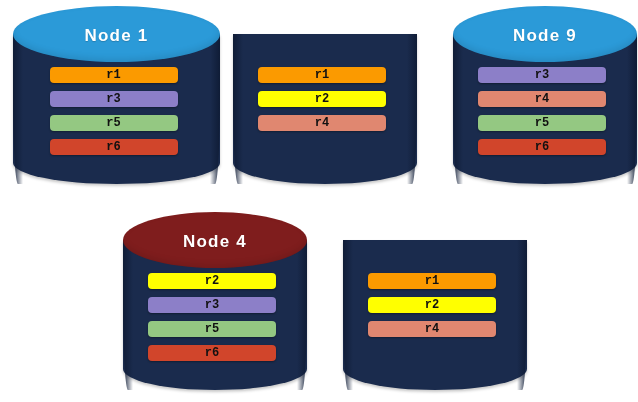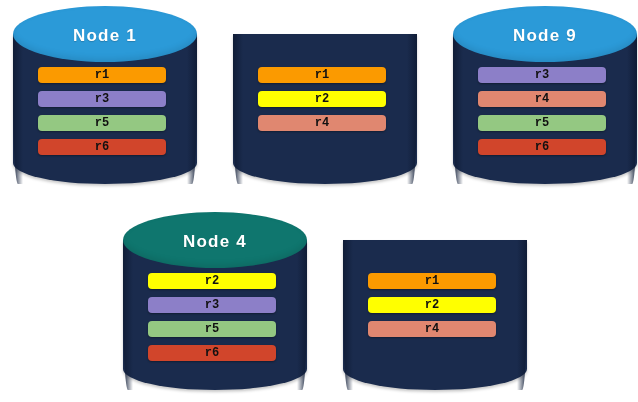--- a/index.html
+++ b/index.html
@@ -67,21 +67,21 @@
     font-weight:bold;
     color:#111111;
     box-shadow:0 1px 2px rgba(0,0,0,0.35);
     line-height:1;
   }
 </style>
 </head>
 <body>
 
 <div id="canvas" style="background: rgb(255, 255, 255);">
-    <div class="node" style="left: 13px; top: 6px; width: 184px; height: 178px;">
+    <div class="node" style="left: 13px; top: 6px; width: 184px; height: 178px; padding-left: 23px;">
       <div class="cyl-body" style="top: 28px; height: 150px; background: rgb(26, 43, 77);">
         <div class="cyl-shade-left"></div>
         <div class="cyl-shade-right"></div>
       </div>
       <div class="cyl-top" style="height: 56px; background: rgb(43, 154, 216);">
         <div class="cyl-top-label" style="color: rgb(255, 255, 255);">Node 1</div>
       </div>
       <div class="rec-list" style="top: 61px;">
         <div class="rec" style="background: rgb(251, 154, 0); width: 128px;">r1</div>
         <div class="rec" style="background: rgb(140, 127, 200); width: 128px;">r3</div>
@@ -113,21 +113,21 @@
         <div class="rec" style="background: rgb(224, 135, 112); width: 128px;">r4</div>
         <div class="rec" style="background: rgb(148, 200, 130); width: 128px;">r5</div>
         <div class="rec" style="background: rgb(209, 69, 43); width: 128px;">r6</div>
       </div>
     </div>
     <div class="node" style="left: 123px; top: 212px; width: 184px; height: 178px;">
       <div class="cyl-body" style="top: 28px; height: 150px; background: rgb(26, 43, 77);">
         <div class="cyl-shade-left"></div>
         <div class="cyl-shade-right"></div>
       </div>
-      <div class="cyl-top" style="height: 56px; background: #0f766e;">
+      <div class="cyl-top" style="height: 56px; background: #7f1d1d;">
         <div class="cyl-top-label" style="color: rgb(255, 255, 255);">Node 4</div>
       </div>
       <div class="rec-list" style="top: 61px;">
         <div class="rec" style="background: rgb(255, 255, 0); width: 128px;">r2</div>
         <div class="rec" style="background: rgb(140, 127, 200); width: 128px;">r3</div>
         <div class="rec" style="background: rgb(148, 200, 130); width: 128px;">r5</div>
         <div class="rec" style="background: rgb(209, 69, 43); width: 128px;">r6</div>
       </div>
     </div>
     <div class="node" style="left: 343px; top: 212px; width: 184px; height: 178px;">

